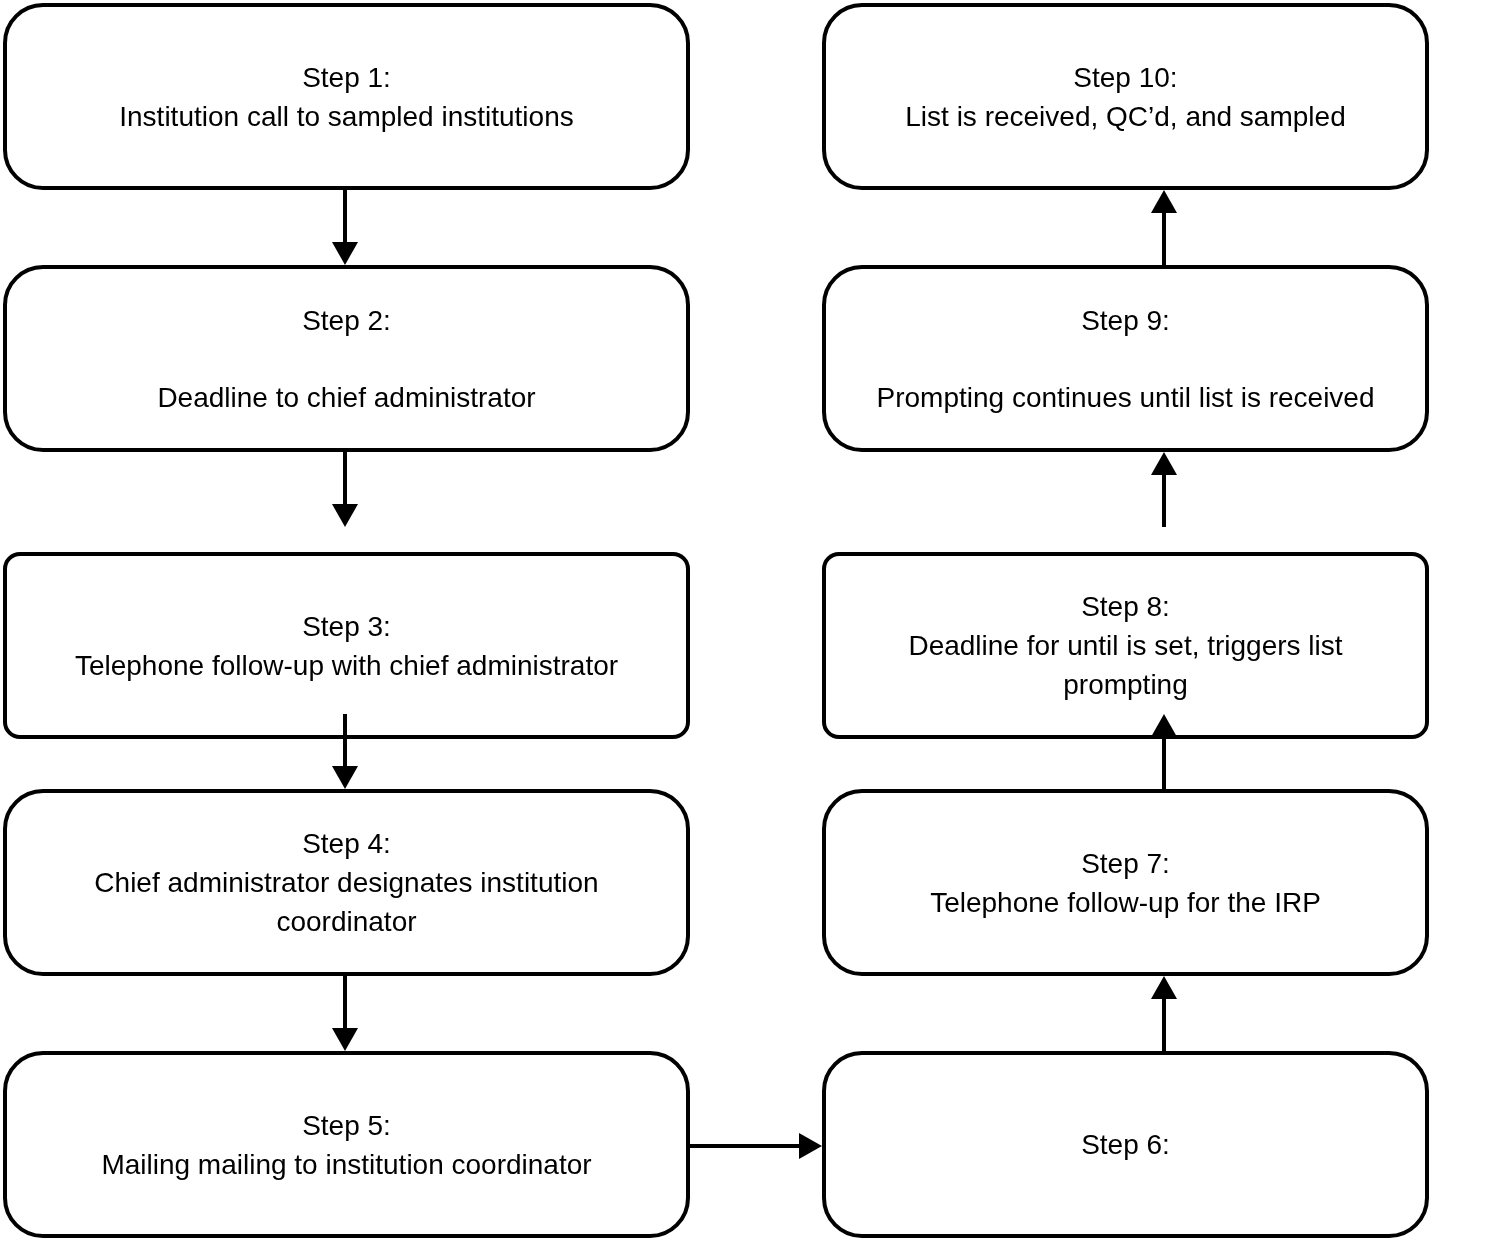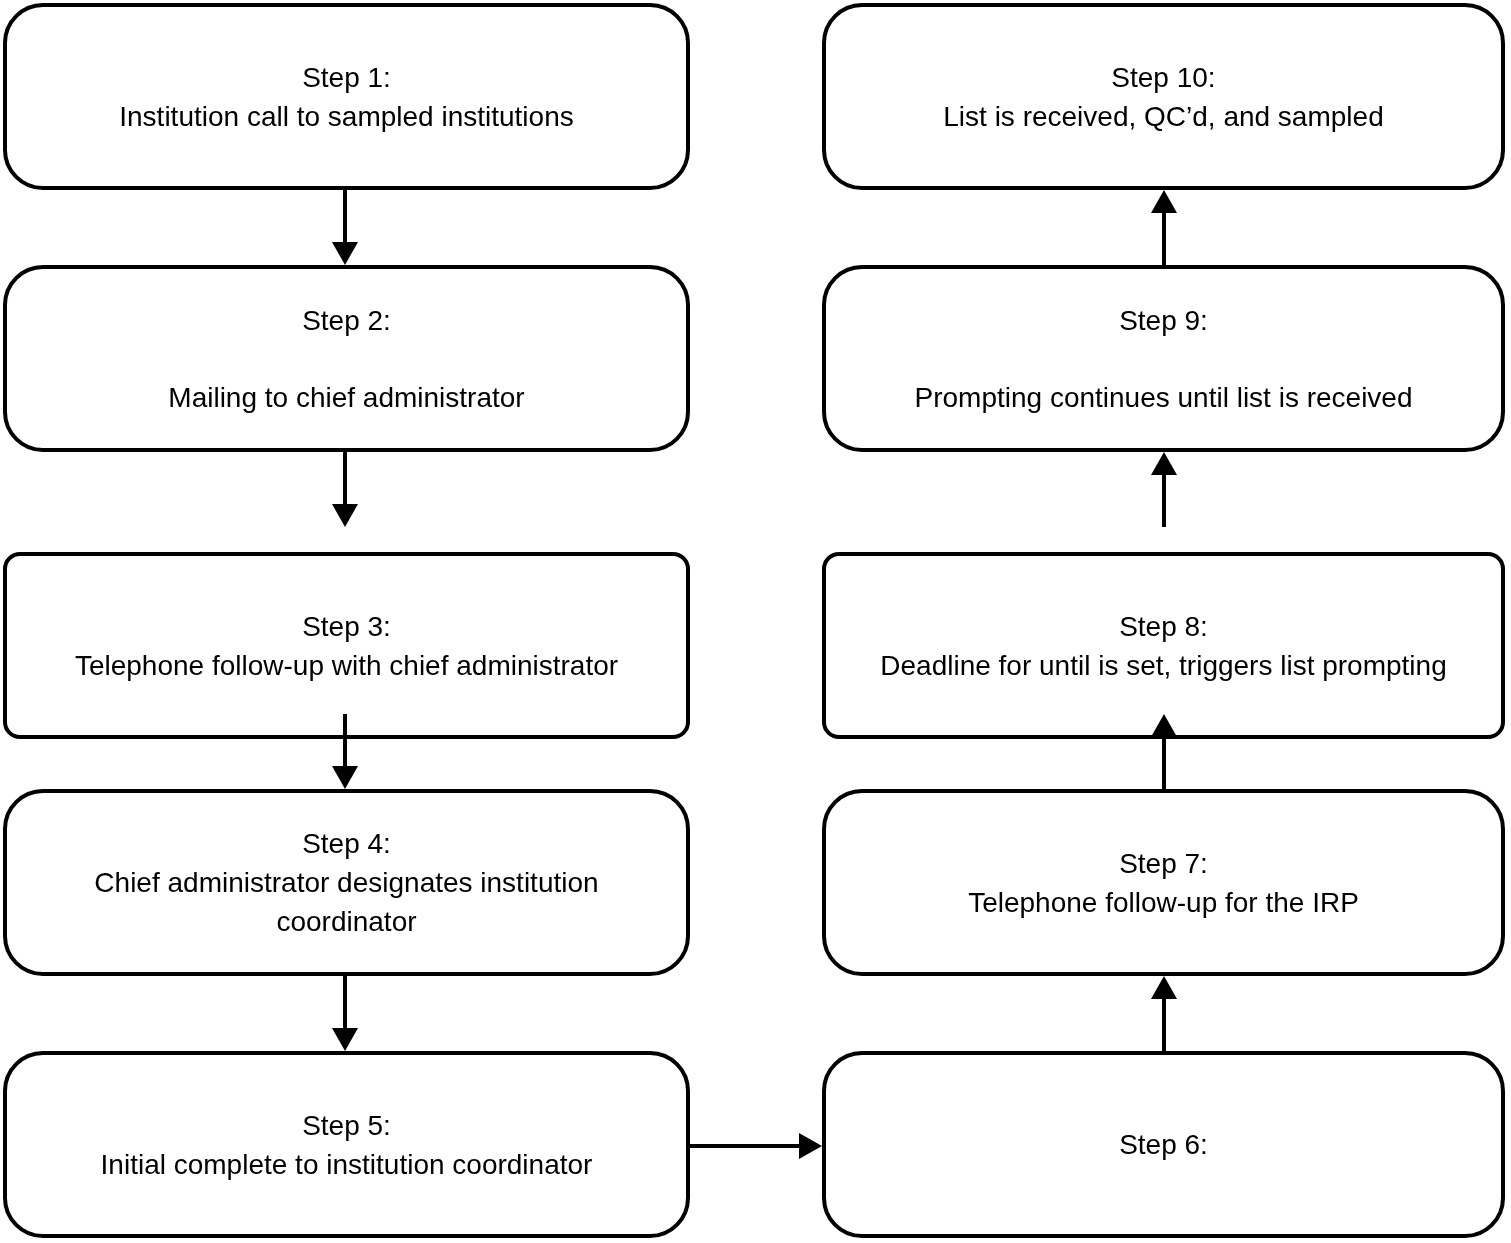--- a/index.html
+++ b/index.html
@@ -31,21 +31,21 @@
     flex-direction: column;
     justify-content: center;
     align-items: center;
     text-align: center;
     padding: 0 26px;
     color: var(--text);
     font-size: 28px;
     line-height: 39px;
   }
   .col-left  { left: 3px;   width: 687px; }
-  .col-right { left: 822px; width: 683px; }
+  .col-right { left: 822px; width: 607px; }
   .row-1 { top: 3px; }
   .row-2 { top: 265px; gap: 38px; }
   .row-3 { top: 552px; border-radius: 17px; }
   .row-4 { top: 789px; }
   .row-5 { top: 1051px; }
 
   .step-label, .step-desc { width: 100%; }
 
   
   .arrow-v {
@@ -96,36 +96,36 @@
 
 <div class="canvas">
 
   <div class="box col-left row-1">
     <div class="step-label">Step 1:</div>
     <div class="step-desc">Institution call to sampled institutions</div>
   </div>
 
   <div class="box col-left row-2">
     <div class="step-label">Step 2:</div>
-    <div class="step-desc">Mailing to chief administrator</div>
+    <div class="step-desc">Deadline to chief administrator</div>
   </div>
 
   <div class="box col-left row-3">
     <div class="step-label">Step 3:</div>
     <div class="step-desc">Telephone follow-up with chief administrator</div>
   </div>
 
   <div class="box col-left row-4">
     <div class="step-label">Step 4:</div>
     <div class="step-desc">Chief administrator designates institution coordinator</div>
   </div>
 
   <div class="box col-left row-5">
     <div class="step-label">Step 5:</div>
-    <div class="step-desc">Initial complete to institution coordinator</div>
+    <div class="step-desc">Mailing mailing to institution coordinator</div>
   </div>
 
   <div class="box col-right row-5">
     <div class="step-label">Step 6:</div>
   </div>
 
   <div class="box col-right row-4">
     <div class="step-label">Step 7:</div>
     <div class="step-desc">Telephone follow-up for the IRP</div>
   </div>

